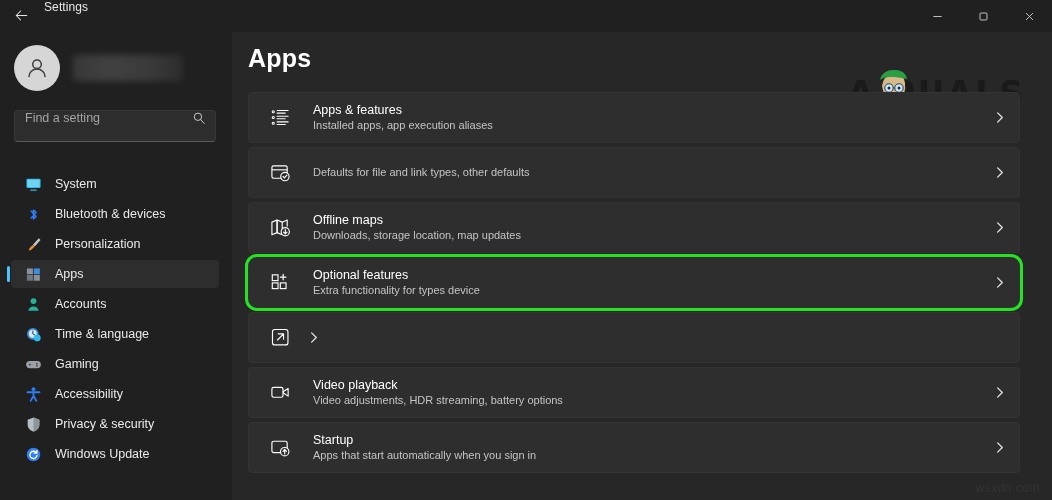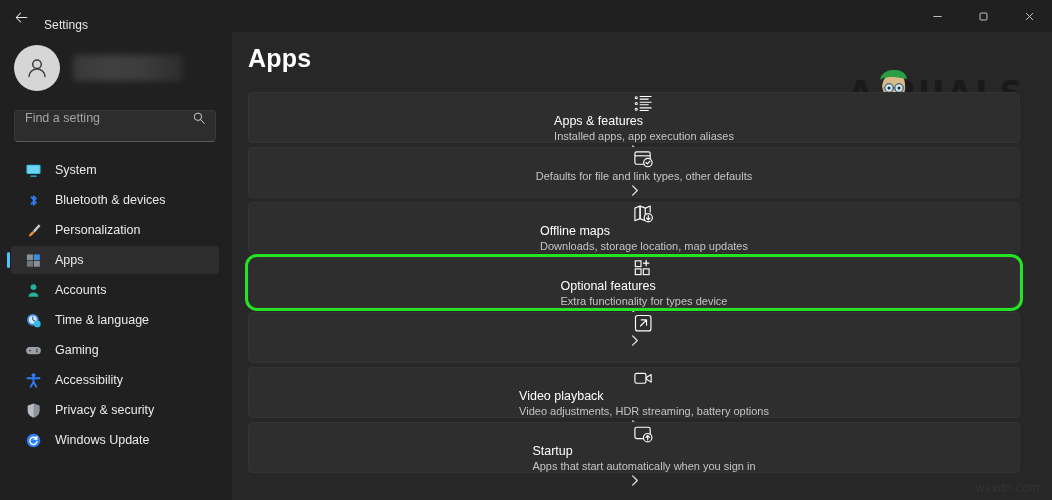--- a/index.html
+++ b/index.html
@@ -20,21 +20,21 @@
   }
 
   
   .titlebar {
     position: absolute;
     top: 0; left: 0;
     width: 1052px;
     height: 32px;
     background: #202020;
     display: flex;
-    align-items: flex-end;
+    align-items: flex-start;
   }
   .back-btn {
     width: 34px;
     height: 30px;
     margin-left: 4px;
     display: flex;
     align-items: center;
     justify-content: center;
     border-radius: 4px;
     color: #e6e6e6;
@@ -120,21 +120,21 @@
   .searchbox input::placeholder { color: #a4a4a4; opacity: 1; }
   .search-icon {
     width: 26px;
     display: flex;
     align-items: center;
     justify-content: center;
     color: #cfcfcf;
     padding-right: 4px;
   }
 
-  .navlist { margin-top: 14px; }
+  .navlist { margin-top: 28px; }
   .navitem {
     position: relative;
     display: flex;
     align-items: center;
     height: 28px;
     margin: 2px 13px 2px 11px;
     border-radius: 4px;
     padding-left: 12px;
     box-sizing: border-box;
   }
@@ -192,21 +192,20 @@
   .card {
     position: relative;
     display: flex;
     align-items: center;
     height: 51px;
     background: #2e2e2e;
     border: 1px solid #333333;
     border-radius: 4px;
     margin-bottom: 4px;
     box-sizing: border-box;
-    flex-direction: column;
   }
   .card-ico {
     width: 26px;
     margin-left: 18px;
     display: flex;
     align-items: center;
     justify-content: center;
     color: #ffffff;
     flex: none;
   }

